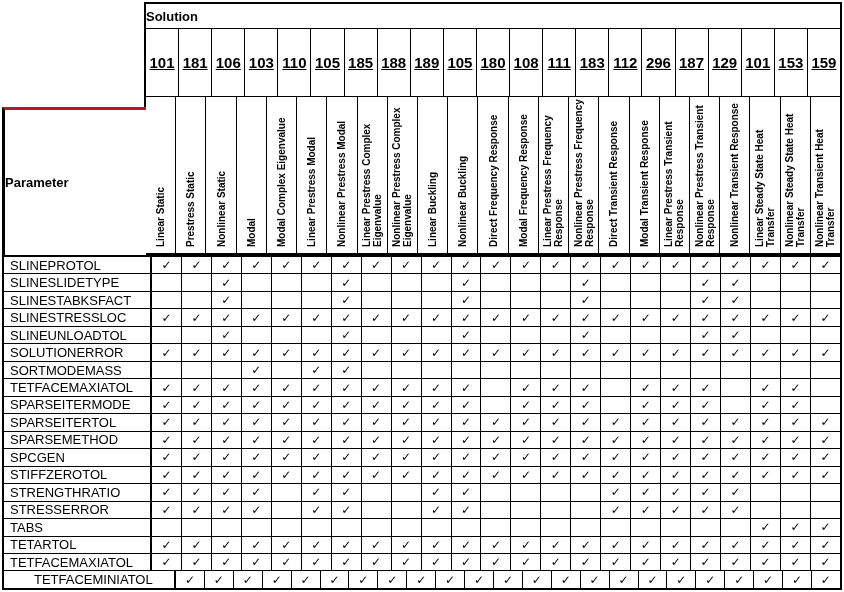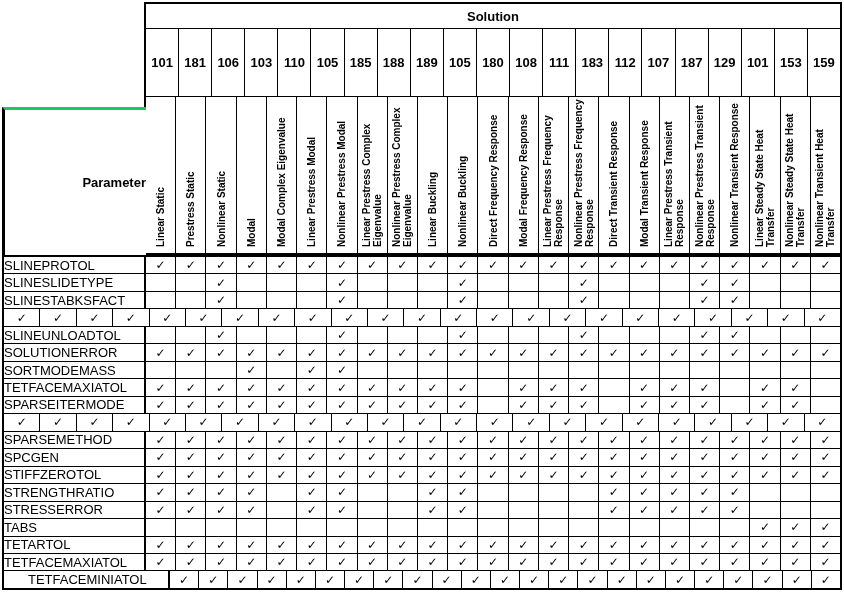--- a/index.html
+++ b/index.html
@@ -6,58 +6,58 @@
   #app{
     position:relative;width:844px;height:592px;background:#fff;
     font-family:"Liberation Sans",sans-serif;color:#000;overflow:hidden;
   }
   
   #header-block{
     position:absolute;left:144px;top:2px;width:698px;height:253px;
     border:2px solid #000;box-sizing:border-box;display:flex;flex-direction:column;background:#fff;
   }
   #solution-row{
-    height:24px;border-bottom:1px solid #000;display:flex;align-items:center;justify-content:center;
+    height:24px;border-bottom:1px solid #000;display:flex;align-items:center;justify-content:flex-start;
     font-weight:bold;font-size:13px;flex:none;
   }
   #numbers-row{height:67px;border-bottom:1px solid #000;display:flex;flex:none;}
   .num{
     flex:1;border-right:1px solid #000;display:flex;align-items:center;justify-content:center;
-    font-weight:bold;font-size:13px;min-width:0;
+    font-weight:bold;font-size:15px;min-width:0;text-decoration:underline;
   }
   .num:last-child{border-right:none;}
   #labels-row{flex:1;display:flex;min-height:0;}
   .rcell{
     flex:1;border-right:1px solid #000;display:flex;justify-content:center;
     min-width:0;overflow:hidden;
   }
   .rcell:last-child{border-right:none;}
   .rot{
     writing-mode:vertical-rl;transform:rotate(180deg);
     font-weight:bold;font-size:10px;line-height:11px;
     padding-top:6px;box-sizing:border-box;max-height:100%;
     white-space:normal;
   }
   
   #param-box{
     position:absolute;left:2px;top:107px;width:144px;height:148px;box-sizing:border-box;
-    border-top:3px solid #22c55e;border-left:3px solid #000;background:#fff;
-    display:flex;align-items:center;justify-content:flex-end;
+    border-top:3px solid #b91c1c;border-left:3px solid #000;background:#fff;
+    display:flex;align-items:center;justify-content:flex-start;
     font-weight:bold;font-size:13px;
   }
   
   #data-grid{
     position:absolute;left:2px;top:255px;width:840px;height:335px;box-sizing:border-box;
     border:2px solid #000;display:flex;flex-direction:column;background:#fff;
   }
   .drow{flex:1;display:flex;border-bottom:1px solid #000;min-height:0;}
   .drow:last-child{border-bottom:none;margin-left:24px;}
   .pname{
     width:140px;flex:none;border-right:2px solid #000;display:flex;align-items:center;
-    padding-left:0;font-size:13px;white-space:nowrap;overflow:hidden;
+    padding-left:6px;font-size:13px;white-space:nowrap;overflow:hidden;
   }
   .ccell{
     flex:1;border-right:1px solid #000;display:flex;align-items:center;justify-content:center;
     font-size:12px;min-width:0;
     font-family:"DejaVu Sans","Liberation Sans",sans-serif;
   }
   .ccell:last-child{border-right:none;}
 </style>
 </head>
 <body>
@@ -76,21 +76,21 @@
         <div class="num">105</div>
         <div class="num">185</div>
         <div class="num">188</div>
         <div class="num">189</div>
         <div class="num">105</div>
         <div class="num">180</div>
         <div class="num">108</div>
         <div class="num">111</div>
         <div class="num">183</div>
         <div class="num">112</div>
-        <div class="num">107</div>
+        <div class="num">296</div>
         <div class="num">187</div>
         <div class="num">129</div>
         <div class="num">101</div>
         <div class="num">153</div>
         <div class="num">159</div>
       </div>
     <div id="labels-row">
         <div class="rcell">
           <div class="rot">Linear Static</div>
         </div>
@@ -240,20 +240,21 @@
         <div class="ccell"></div>
         <div class="ccell"></div>
         <div class="ccell"></div>
         <div class="ccell">✓</div>
         <div class="ccell">✓</div>
         <div class="ccell"></div>
         <div class="ccell"></div>
         <div class="ccell"></div>
       </div>
       <div class="drow">
+        <div class="pname">SLINESTRESSLOC</div>
         <div class="ccell">✓</div>
         <div class="ccell">✓</div>
         <div class="ccell">✓</div>
         <div class="ccell">✓</div>
         <div class="ccell">✓</div>
         <div class="ccell">✓</div>
         <div class="ccell">✓</div>
         <div class="ccell">✓</div>
         <div class="ccell">✓</div>
         <div class="ccell">✓</div>
@@ -395,20 +396,21 @@
         <div class="ccell"></div>
         <div class="ccell">✓</div>
         <div class="ccell">✓</div>
         <div class="ccell">✓</div>
         <div class="ccell"></div>
         <div class="ccell">✓</div>
         <div class="ccell">✓</div>
         <div class="ccell"></div>
       </div>
       <div class="drow">
+        <div class="pname">SPARSEITERTOL</div>
         <div class="ccell">✓</div>
         <div class="ccell">✓</div>
         <div class="ccell">✓</div>
         <div class="ccell">✓</div>
         <div class="ccell">✓</div>
         <div class="ccell">✓</div>
         <div class="ccell">✓</div>
         <div class="ccell">✓</div>
         <div class="ccell">✓</div>
         <div class="ccell">✓</div>

